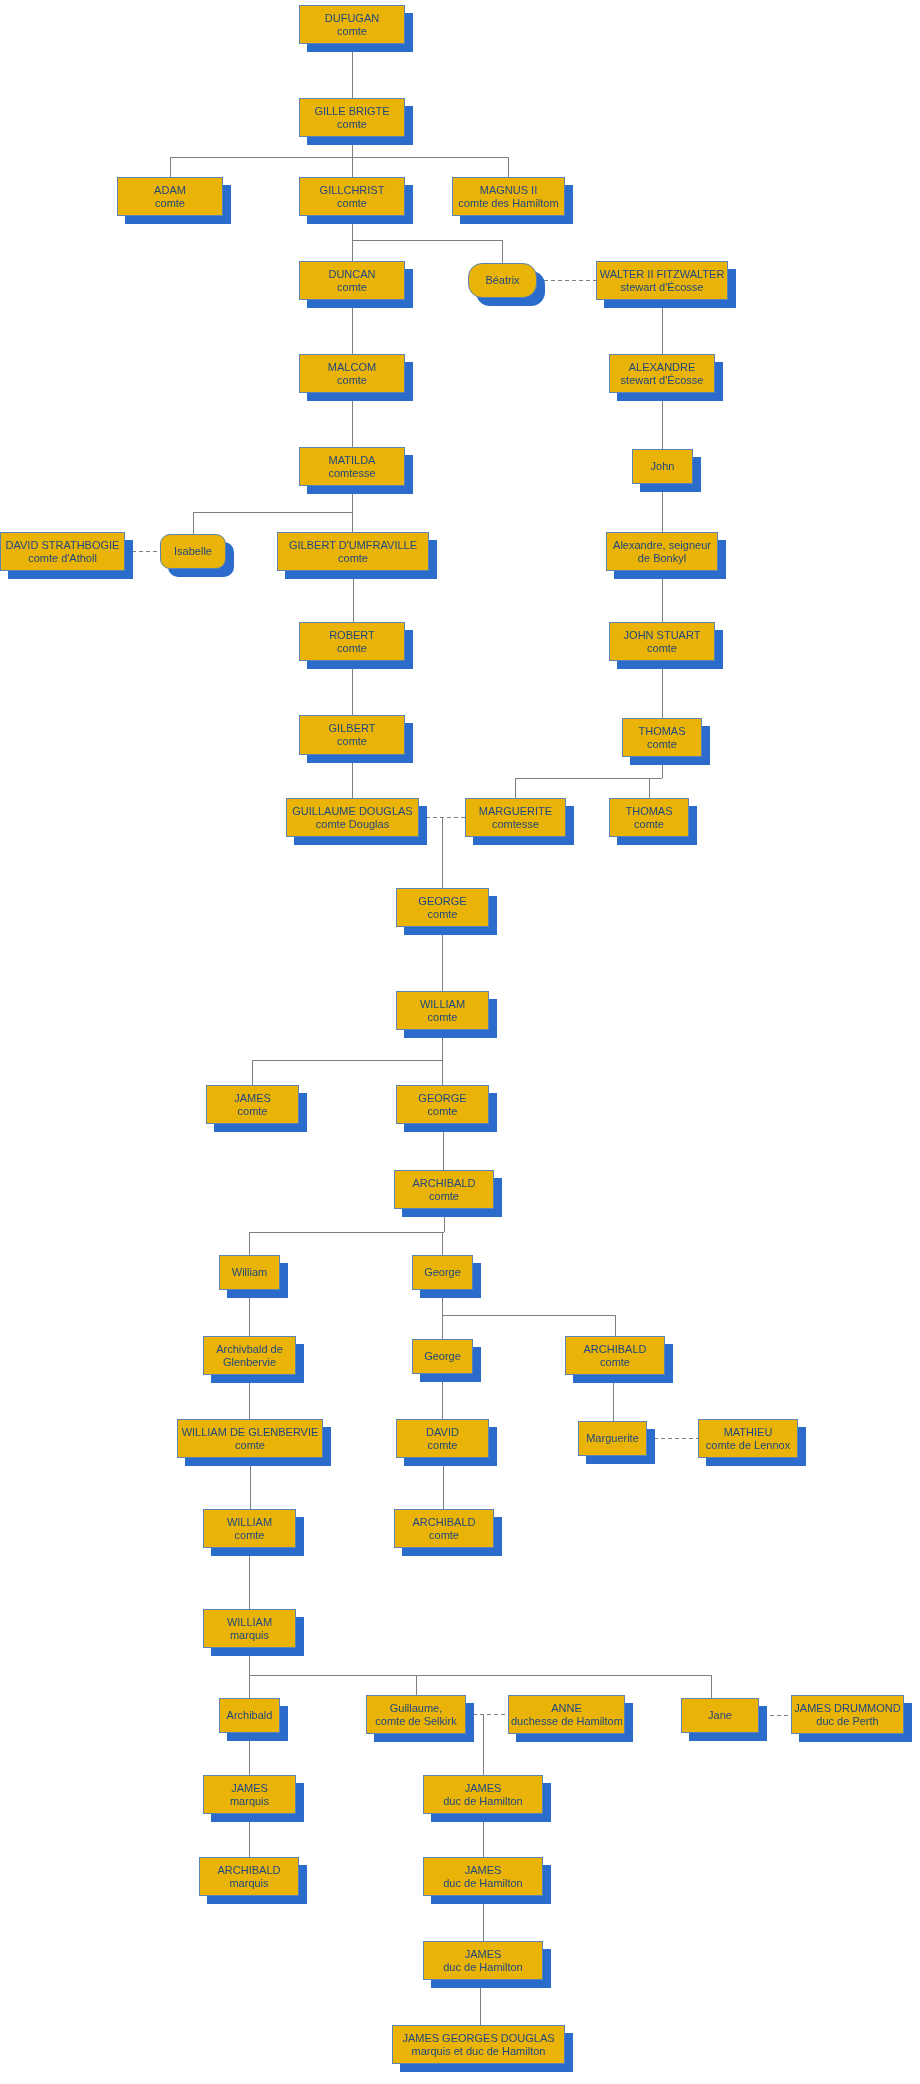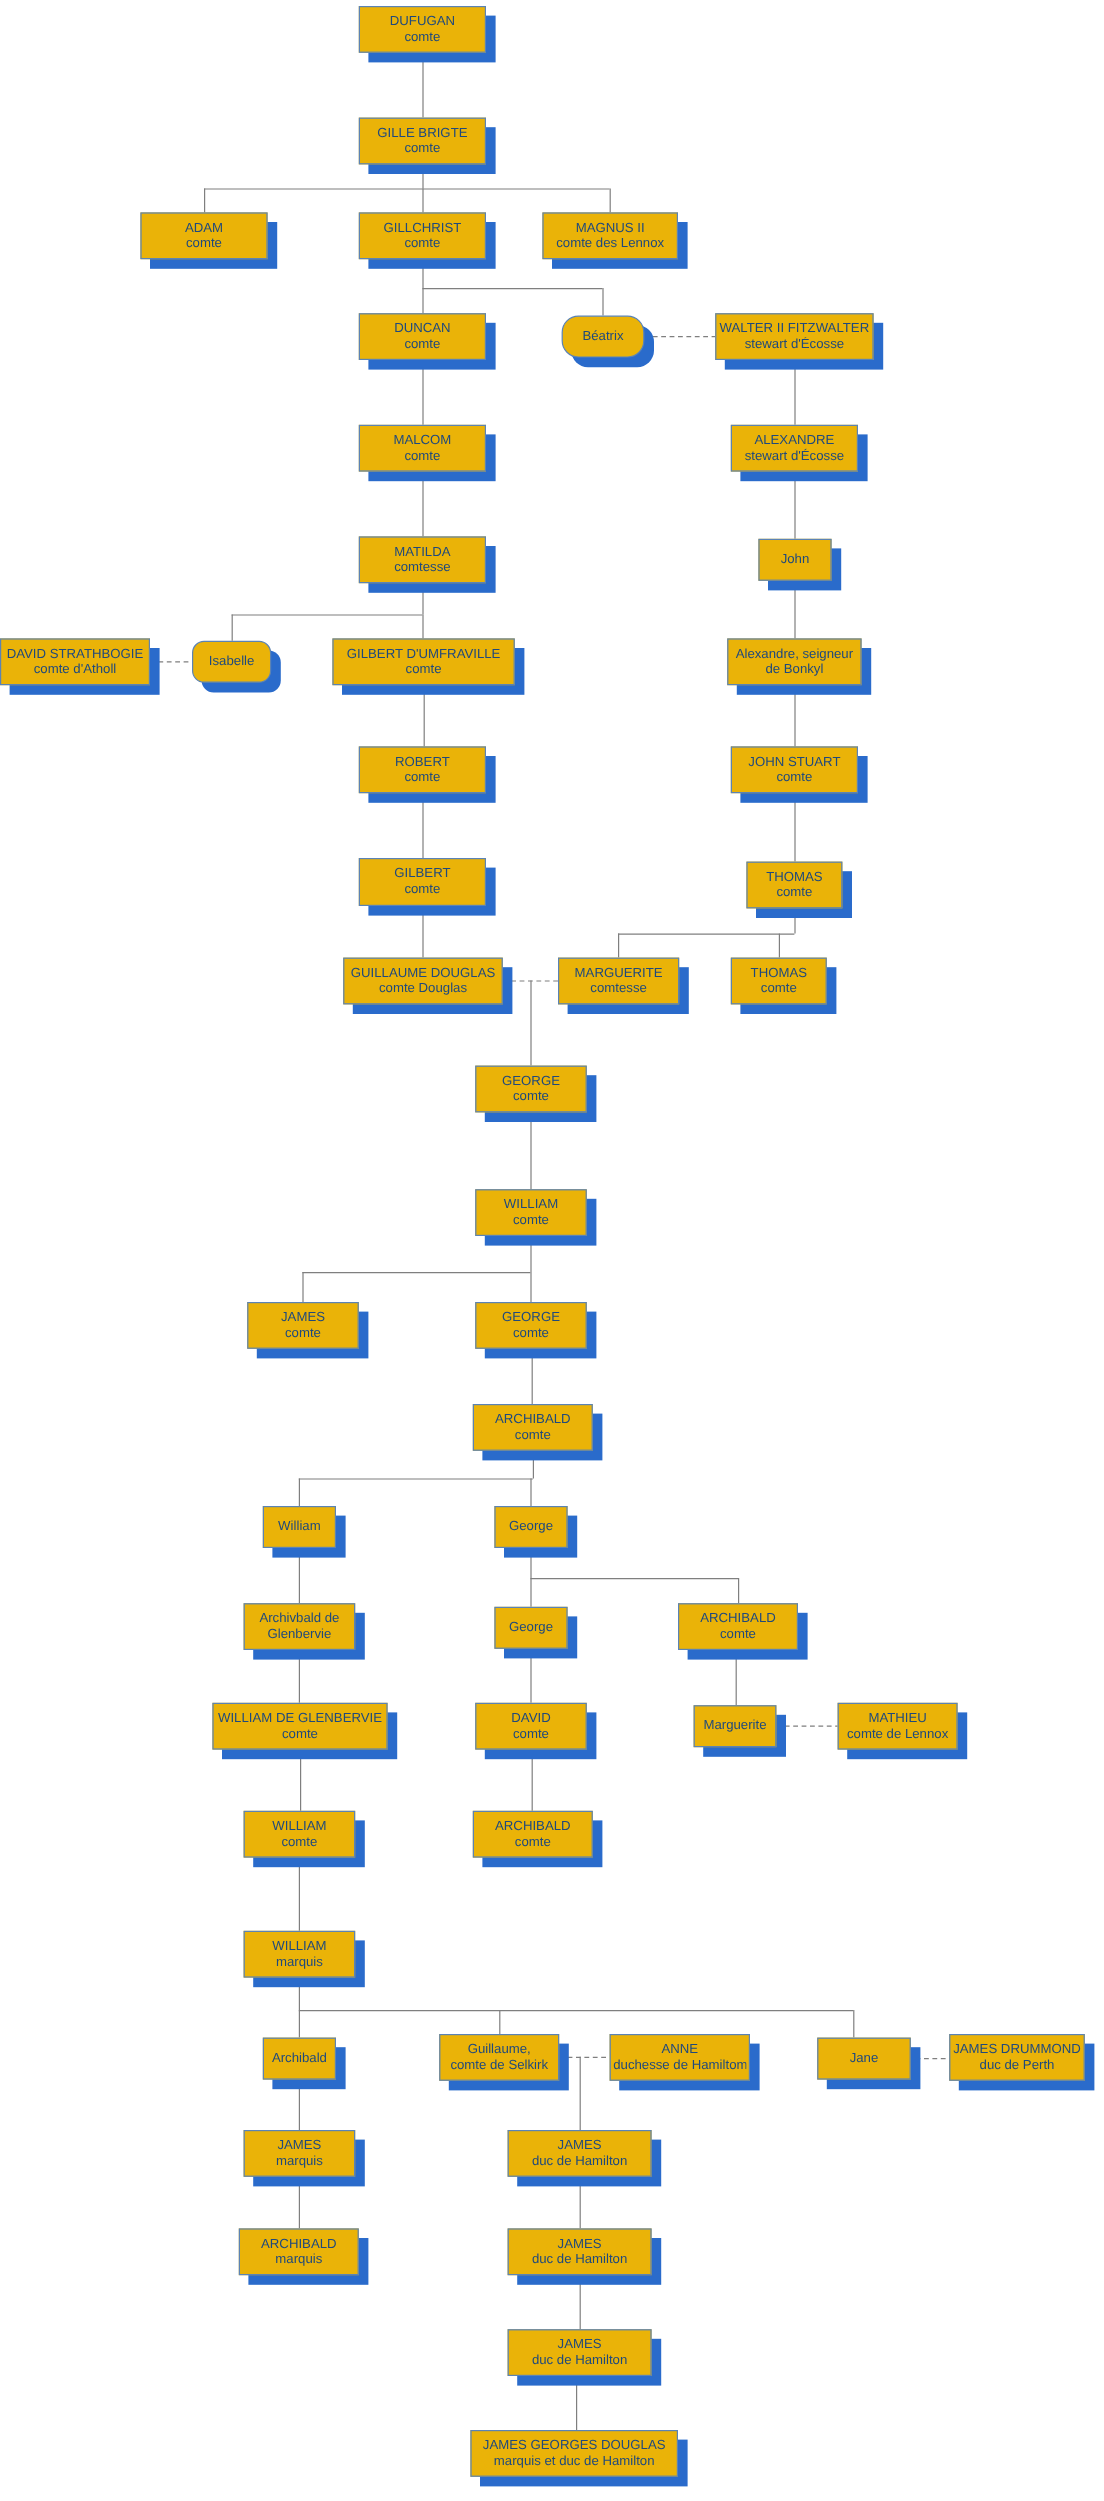--- a/index.html
+++ b/index.html
@@ -124,21 +124,21 @@
     <div class="node" style="left: 117px; top: 177px; width: 106px; height: 39px;">
       <div class="l1">ADAM</div>
       <div class="l2">comte</div>
     </div>
     <div class="node" style="left: 299px; top: 177px; width: 106px; height: 39px;">
       <div class="l1">GILLCHRIST</div>
       <div class="l2">comte</div>
     </div>
     <div class="node" style="left: 452px; top: 177px; width: 113px; height: 39px;">
       <div class="l1">MAGNUS II</div>
-      <div class="l2">comte des Lennox</div>
+      <div class="l2">comte des Hamiltom</div>
     </div>
     <div class="node" style="left: 299px; top: 261px; width: 106px; height: 39px;">
       <div class="l1">DUNCAN</div>
       <div class="l2">comte</div>
     </div>
     <div class="node" style="left: 468px; top: 263px; width: 69px; height: 35px; border-radius: 14px;">
       <div class="l1">Béatrix</div>
     </div>
     <div class="node" style="left: 596px; top: 261px; width: 132px; height: 39px;">
       <div class="l1">WALTER II FITZWALTER</div>

